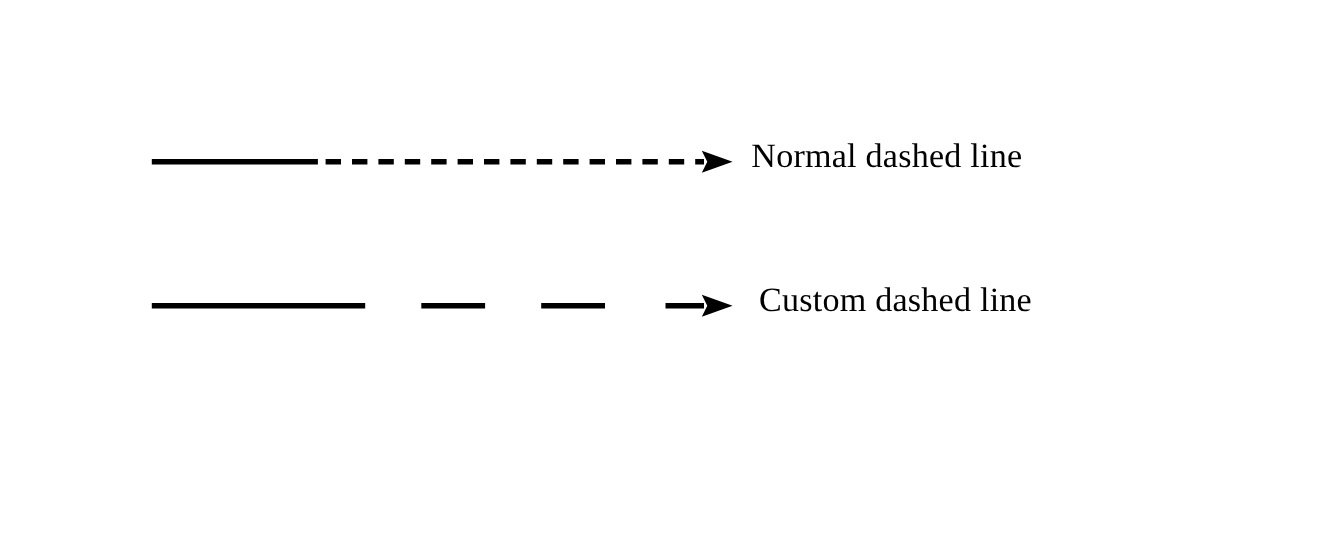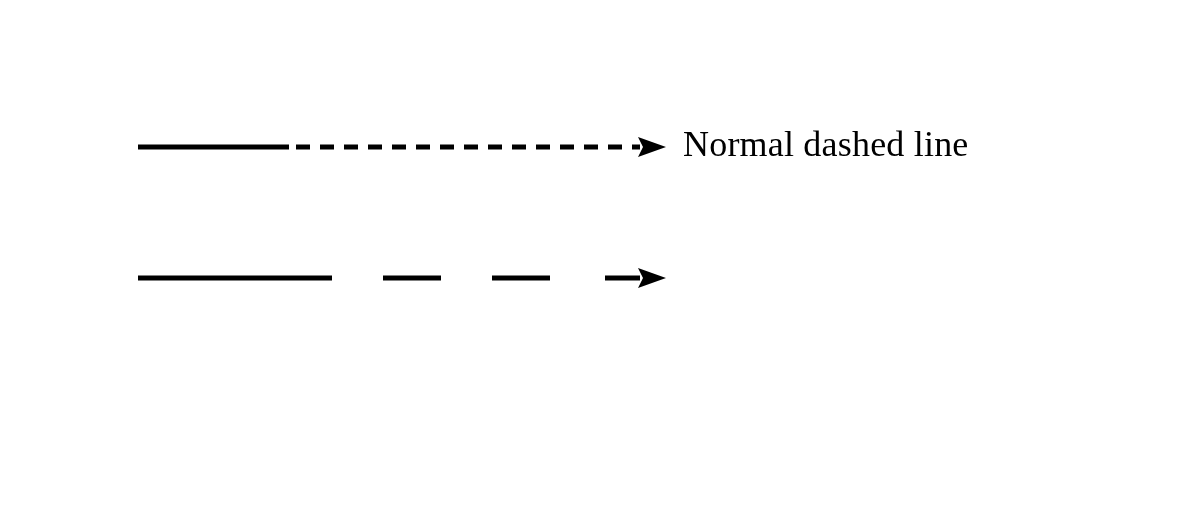--- a/index.html
+++ b/index.html
@@ -23,21 +23,21 @@
     position: absolute;
     left: 0;
     top: 0;
     width: 1200px;
     height: 506px;
     display: block;
   }
   .arrow-label {
     position: absolute;
     font-family: "Liberation Serif", "DejaVu Serif", serif;
-    font-size: 36px;
+    font-size: 31px;
     font-weight: 400;
     line-height: 1;
     color: #000000;
     white-space: nowrap;
     letter-spacing: 0.2px;
   }
   #label-normal {
     left: 683px;
     top: 126px;
   }
@@ -63,14 +63,15 @@
       <line x1="138" y1="278" x2="332" y2="278" stroke="#000000" stroke-width="5" stroke-linecap="butt"></line>
       <line x1="383" y1="278" x2="441" y2="278" stroke="#000000" stroke-width="5" stroke-linecap="butt"></line>
       <line x1="492" y1="278" x2="550" y2="278" stroke="#000000" stroke-width="5" stroke-linecap="butt"></line>
       <line x1="605" y1="278" x2="640" y2="278" stroke="#000000" stroke-width="5" stroke-linecap="butt"></line>
       <polygon points="666,278 638,268 643,278 638,288" fill="#000000"></polygon>
     </g>
   </svg>
 
   <div class="arrow-label" id="label-normal">Normal dashed line</div>
 
+  <div class="arrow-label" id="label-custom">Custom dashed line</div>
 
 </div>
 
 </body></html>

